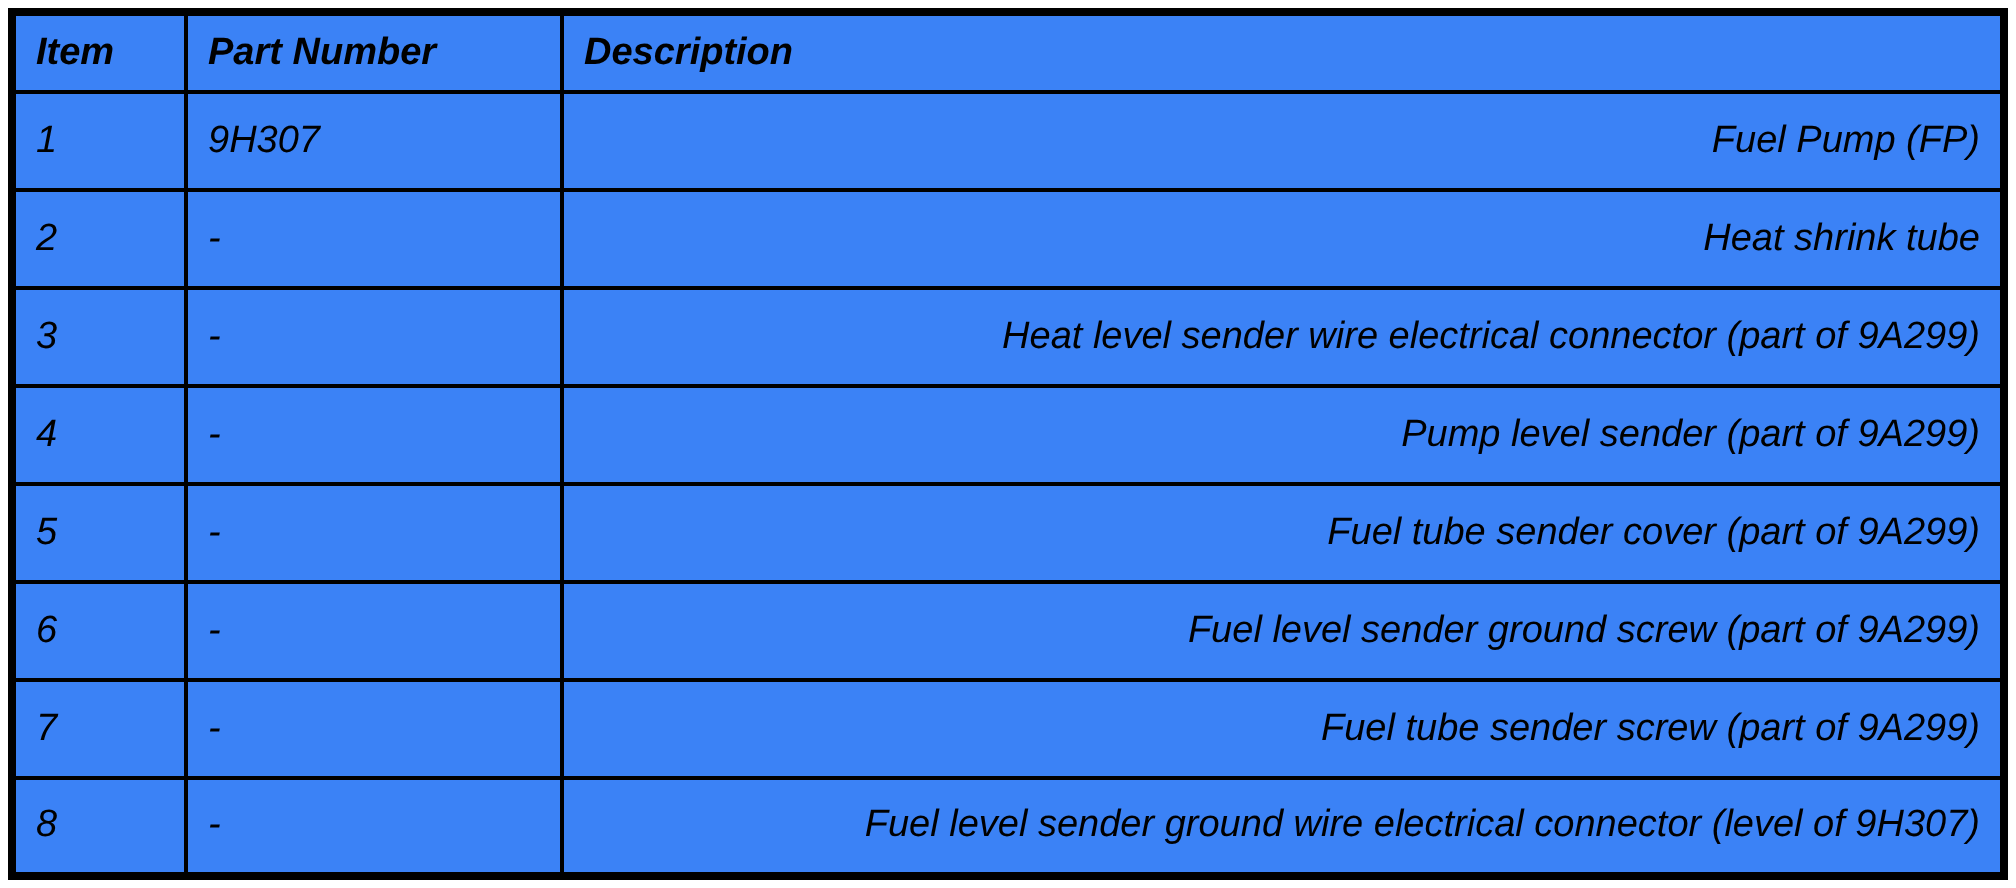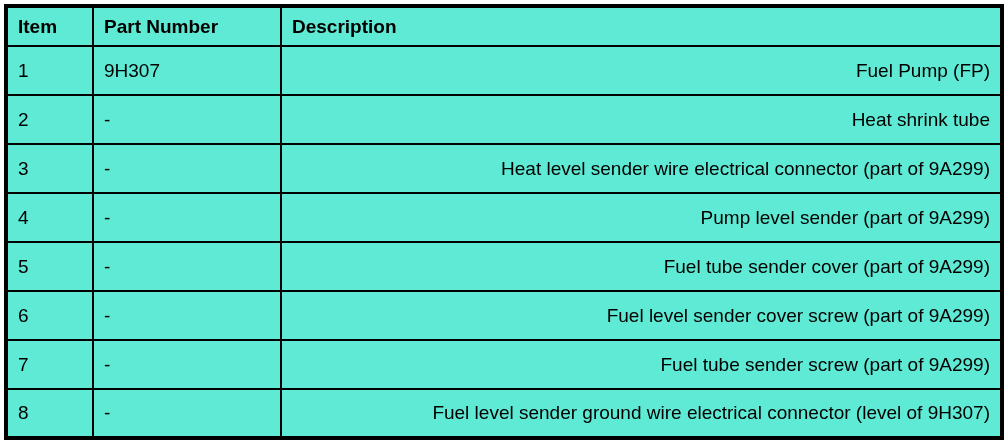--- a/index.html
+++ b/index.html
@@ -13,21 +13,22 @@
     height: 444px;
     box-sizing: border-box;
     background: #ffffff;
     padding: 4px;
   }
   table.parts-table {
     width: 100%;
     height: 100%;
     border-collapse: collapse;
     table-layout: fixed;
-    background: #5eead4;
+    background: #3b82f6;
+    font-style: italic;
   }
   table.parts-table, .parts-table th, .parts-table td {
     border: 2px solid #000000;
   }
   table.parts-table {
     border-width: 4px;
   }
   .parts-table th, .parts-table td {
     padding: 0 10px;
     font-size: 19px;
@@ -86,21 +87,21 @@
           <td class="col-description">Pump level sender (part of 9A299)</td>
         </tr>
         <tr>
           <td class="col-item">5</td>
           <td class="col-part">-</td>
           <td class="col-description">Fuel tube sender cover (part of 9A299)</td>
         </tr>
         <tr>
           <td class="col-item">6</td>
           <td class="col-part">-</td>
-          <td class="col-description">Fuel level sender cover screw (part of 9A299)</td>
+          <td class="col-description">Fuel level sender ground screw (part of 9A299)</td>
         </tr>
         <tr>
           <td class="col-item">7</td>
           <td class="col-part">-</td>
           <td class="col-description">Fuel tube sender screw (part of 9A299)</td>
         </tr>
         <tr>
           <td class="col-item">8</td>
           <td class="col-part">-</td>
           <td class="col-description">Fuel level sender ground wire electrical connector (level of 9H307)</td>

